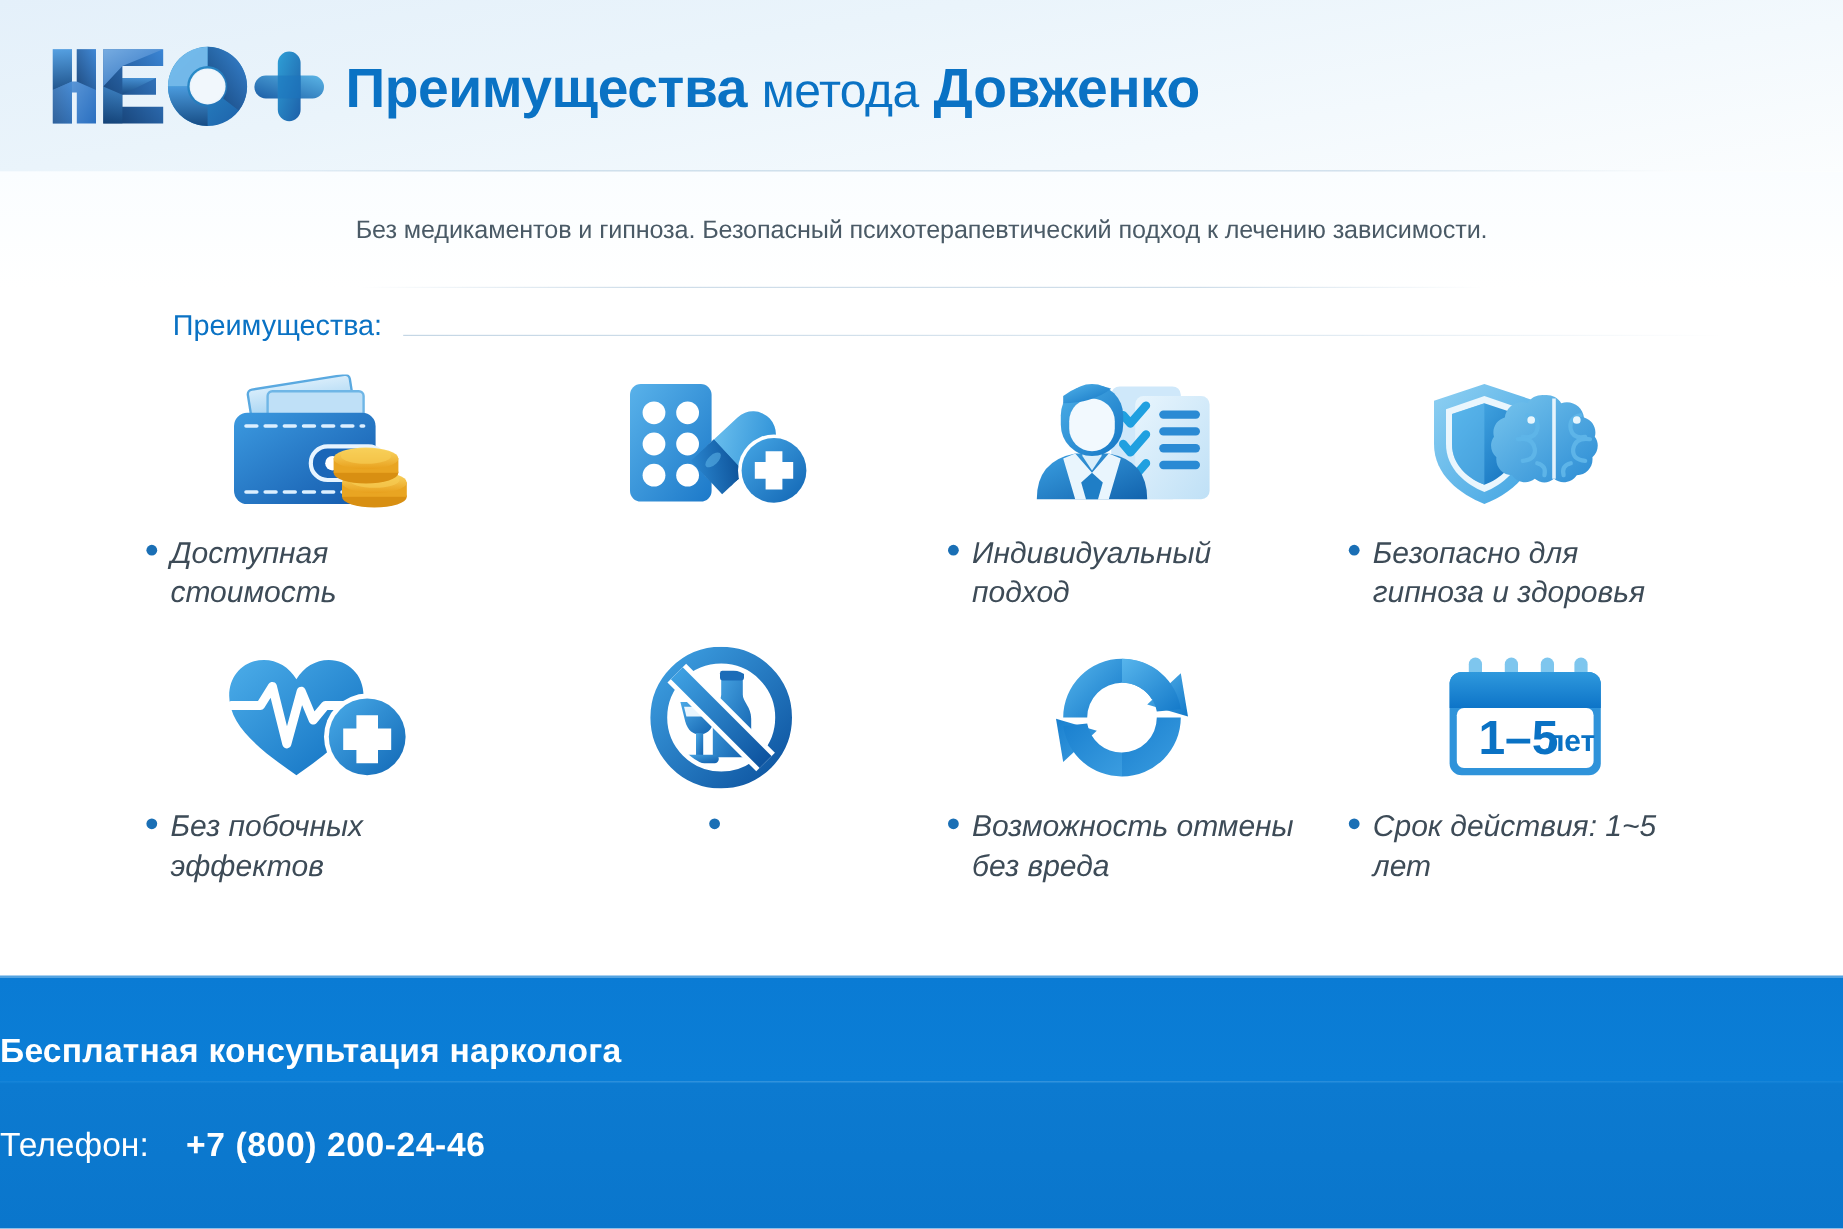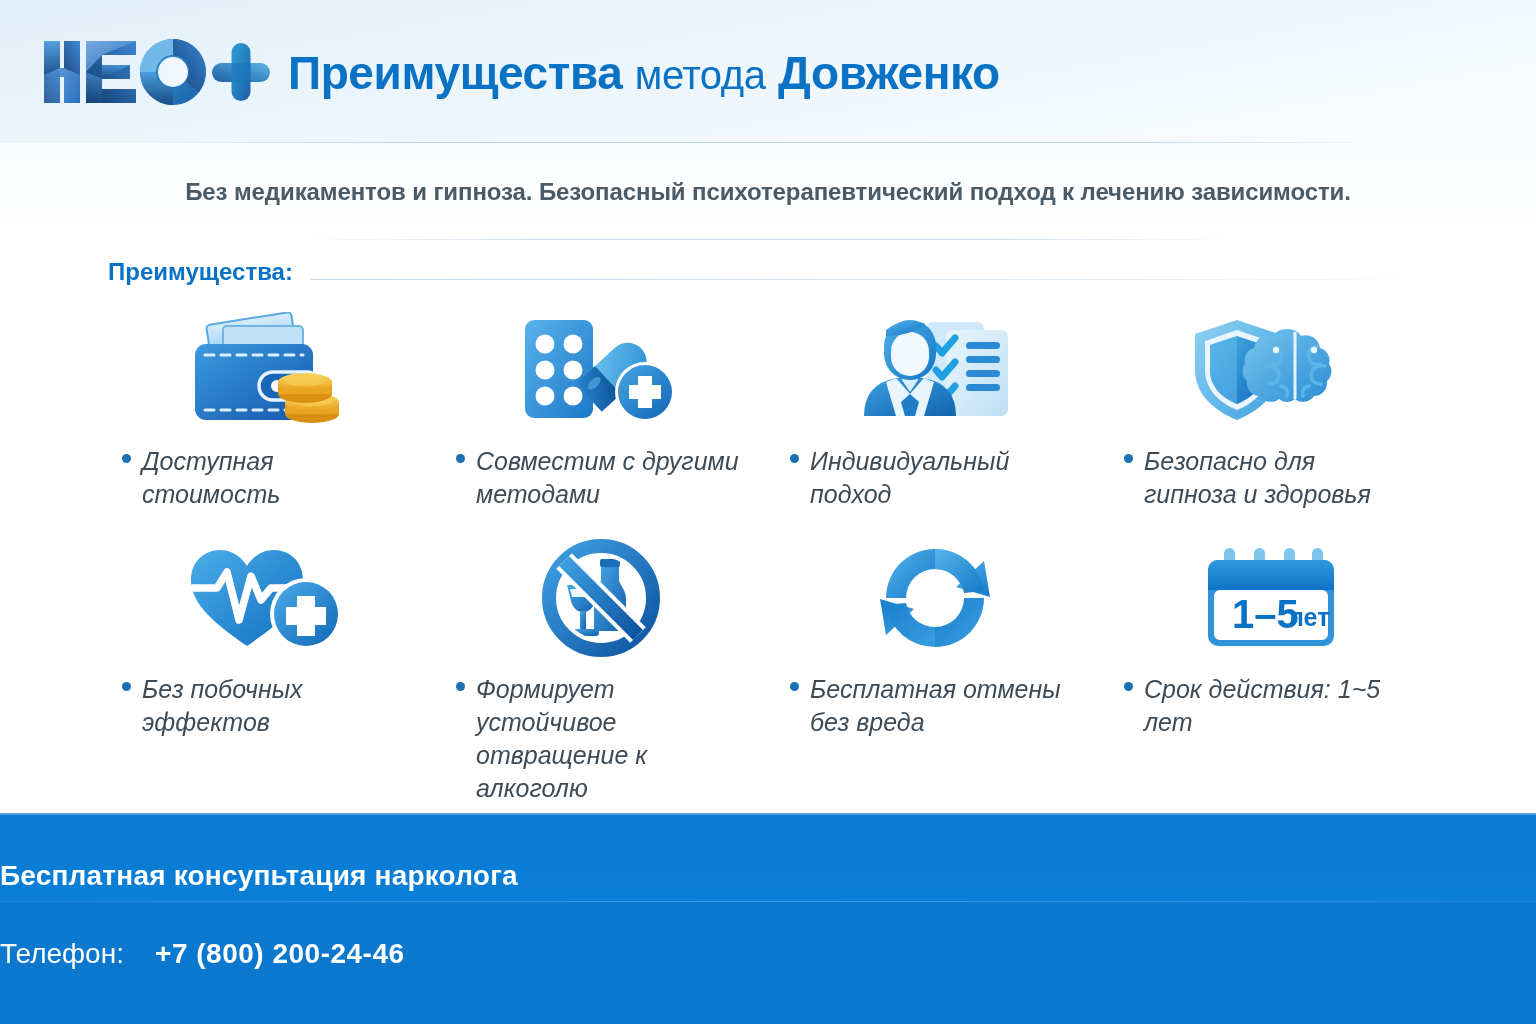--- a/index.html
+++ b/index.html
@@ -70,49 +70,49 @@
     position: absolute;
     top: 143px; left: 0;
     width: 1536px;
     height: 97px;
     display: flex;
     align-items: center;
     justify-content: center;
     background: linear-gradient(to bottom, #fafdff 0%, #ffffff 100%);
   }
   .subtitle {
-    font-size: 24px;
+    font-size: 21px;
     color: #4a5a66;
     letter-spacing: -0.1px;
     white-space: nowrap;
-    font-weight: bold;
   }
   .subtitle-wrap::after {
     content: "";
     position: absolute;
     left: 300px; right: 300px;
     bottom: 0;
     height: 1px;
     background: linear-gradient(to right, rgba(190,210,226,0) 0%, rgba(186,207,224,0.7) 25%, rgba(186,207,224,0.7) 75%, rgba(190,210,226,0) 100%);
   }
 
   
   .section-head {
     position: absolute;
     top: 258px; left: 108px;
     width: 1330px;
     display: flex;
     align-items: center;
   }
   .section-label {
     font-size: 24px;
-    font-weight: bold;
+    font-weight: normal;
     color: #0a72c4;
     white-space: nowrap;
     flex: none;
+    margin-left: 36px;
   }
   .section-rule {
     flex: 1;
     height: 1px;
     margin-left: 18px;
     margin-top: 14px;
     background: linear-gradient(to right, rgba(190,210,226,0.9) 0%, rgba(200,218,232,0.55) 70%, rgba(200,218,232,0) 100%);
   }
 
   
@@ -371,24 +371,20 @@
               <rect x="62" y="44" width="26" height="38" fill="url(#capBot)"></rect>
               <path d="M62 63 a19 19 0 0 1 19 -19 h7 v38 h-7 a19 19 0 0 1 -19 -19 Z" fill="url(#capBot)"></path>
               <ellipse cx="76" cy="56" rx="8" ry="4" fill="#5eb6ea" opacity="0.55"></ellipse>
             </g>
 
             <circle cx="128" cy="80" r="30" fill="#ffffff"></circle>
             <circle cx="128" cy="80" r="27" fill="url(#crossG)"></circle>
             <path d="M121 64 h14 v9 h9 v14 h-9 v9 h-14 v-9 h-9 v-14 h9 Z" fill="#ffffff"></path>
           </svg>
         </div>
-        <div class="caption">
-          <span class="bullet"></span>
-          <span class="caption-text">Совместим с другими методами</span>
-        </div>
       </div>
 
       <div class="cell">
         <div class="icon-box">
           <svg width="170" height="116" viewBox="0 0 170 116" xmlns="http://www.w3.org/2000/svg">
             <defs>
               <linearGradient id="hairG" x1="0" y1="0" x2="1" y2="1">
                 <stop offset="0" stop-color="#4fb0e8"></stop>
                   <stop offset="1" stop-color="#1375c4"></stop>
               </linearGradient>
@@ -531,21 +527,20 @@
             <path d="M31 50 h26 l-2 8 h-22 Z" fill="#e9f5fd"></path>
 
             <circle cx="62" cy="59" r="52" fill="none" stroke="#ffffff" stroke-width="22"></circle>
             <circle cx="62" cy="59" r="52" fill="none" stroke="url(#banG)" stroke-width="14"></circle>
             <line x1="25" y1="22" x2="99" y2="96" stroke="#ffffff" stroke-width="22" stroke-linecap="butt"></line>
             <line x1="25" y1="22" x2="99" y2="96" stroke="url(#banG)" stroke-width="14" stroke-linecap="butt"></line>
           </svg>
         </div>
         <div class="caption">
           <span class="bullet"></span>
-          <span class="caption-text">Формирует устойчивое отвращение к алкоголю</span>
         </div>
       </div>
 
       <div class="cell">
         <div class="icon-box">
           <svg width="124" height="114" viewBox="0 0 124 114" xmlns="http://www.w3.org/2000/svg">
             <defs>
               <linearGradient id="arrG1" x1="0" y1="0" x2="1" y2="1">
                 <stop offset="0" stop-color="#57b5ec"></stop>
                   <stop offset="1" stop-color="#1479c9"></stop>
@@ -561,21 +556,21 @@
             <path d="M111 20 l6 36 l-34 -10 Z" fill="url(#arrG1)"></path>
             <path d="M62 8 A49 49 0 0 1 111 50 l-20 2 A29 29 0 0 0 62 28 Z" fill="url(#arrG1)"></path>
 
             <path d="M62 106 A49 49 0 0 0 111 57 h-20 A29 29 0 0 1 62 86 Z" fill="url(#arrG2)"></path>
             <path d="M13 94 l-6 -36 l34 10 Z" fill="url(#arrG2)"></path>
             <path d="M62 106 A49 49 0 0 1 13 64 l20 -2 A29 29 0 0 0 62 86 Z" fill="url(#arrG2)"></path>
           </svg>
         </div>
         <div class="caption">
           <span class="bullet"></span>
-          <span class="caption-text">Бесплатная отмены без вреда</span>
+          <span class="caption-text">Возможность отмены без вреда</span>
         </div>
       </div>
 
       <div class="cell">
         <div class="icon-box">
           <svg width="146" height="112" viewBox="0 0 146 112" xmlns="http://www.w3.org/2000/svg">
             <defs>
               <linearGradient id="calHead" x1="0" y1="0" x2="0" y2="1">
                 <stop offset="0" stop-color="#2f99dd"></stop>
                   <stop offset="1" stop-color="#0d74c8"></stop>

